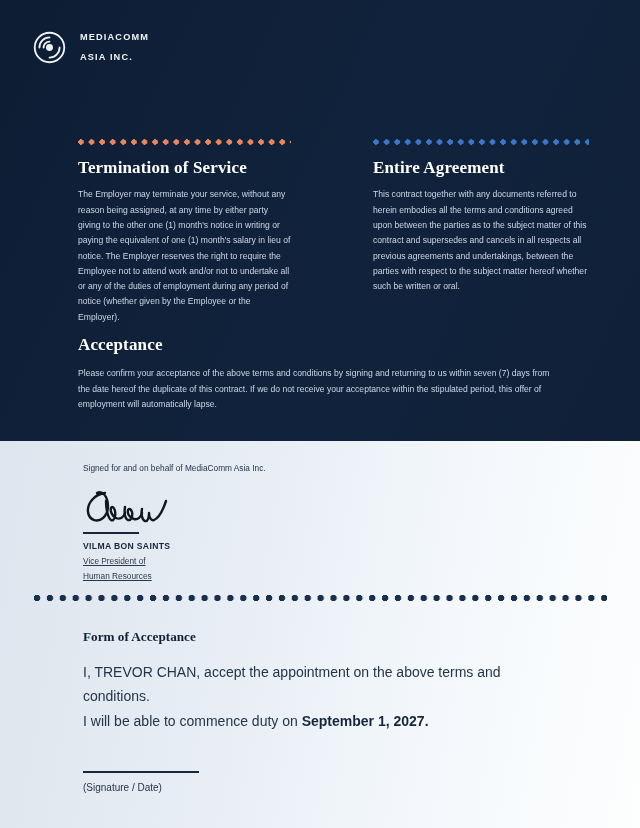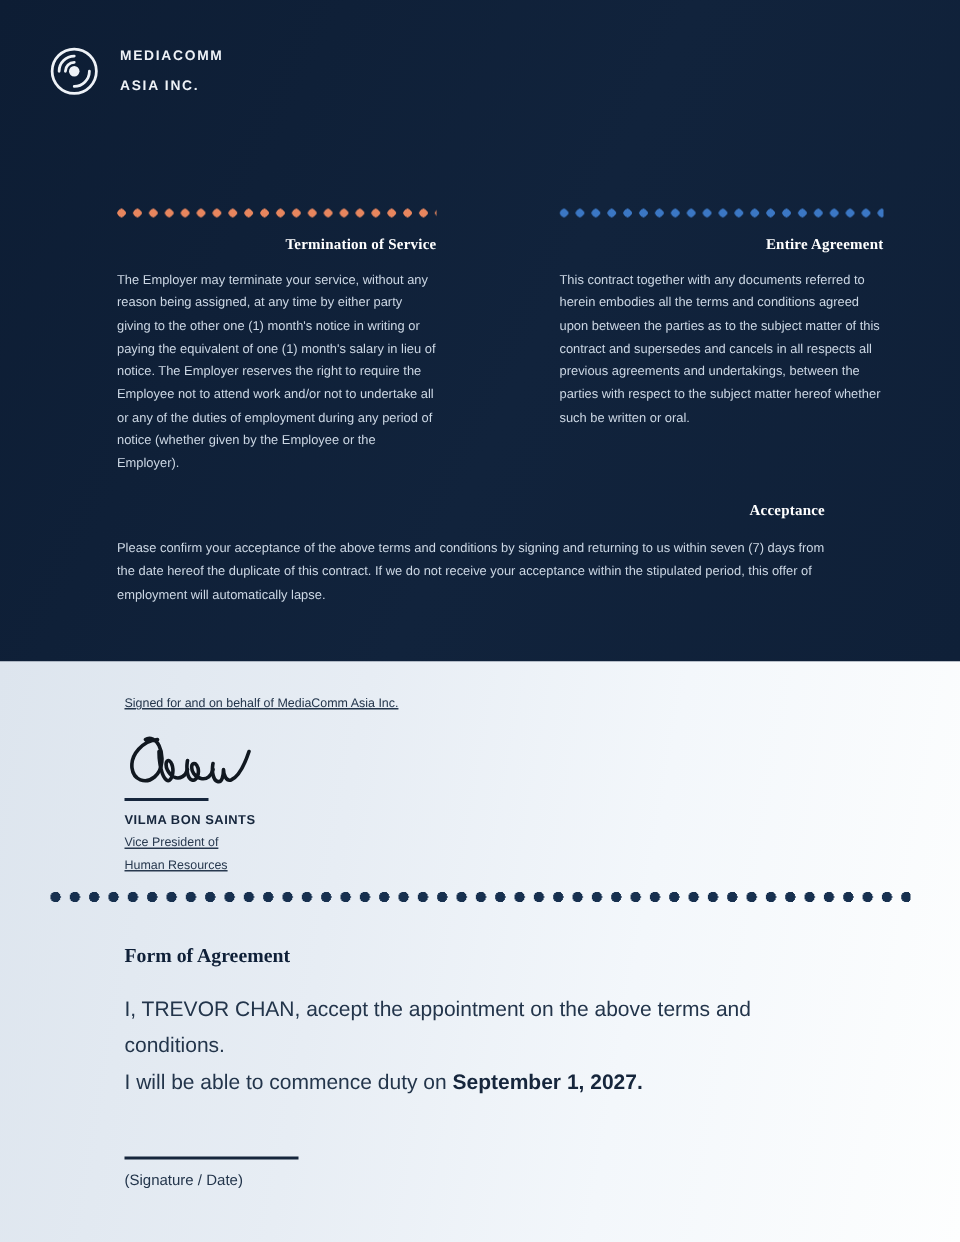--- a/index.html
+++ b/index.html
@@ -90,26 +90,25 @@
     width: 213px;
     margin-left: 78px;
   }
   .col-right {
     width: 216px;
     margin-left: 82px;
   }
   .clause-title {
     font-family: "Liberation Serif", serif;
     color: #ffffff;
-    font-size: 10px;
+    font-size: 17px;
     font-weight: bold;
     letter-spacing: 0.15px;
     margin: 13px 0 0 0;
     line-height: 1.2;
-    text-align: right;
   }
   .clause-body {
     color: #ccd7e4;
     font-size: 8.6px;
     line-height: 1.78;
     margin: 9px 0 0 0;
   }
 
   
   .acceptance {
@@ -135,21 +134,20 @@
     position: absolute;
     left: 83px;
     top: 462px;
     width: 330px;
   }
   .signoff-intro {
     color: #23354b;
     font-size: 8.3px;
     line-height: 1.5;
     margin: 0;
-    text-decoration: underline;
   }
   .signature-wrap {
     margin-top: 13px;
     height: 44px;
     width: 120px;
   }
   .signature-svg { display: block; }
   .sig-line {
     width: 56px;
     height: 1.6px;
@@ -272,21 +270,21 @@
     </div>
 
     <div class="signer-name">VILMA BON SAINTS</div>
     <div class="signer-title">Vice President of</div>
     <div class="signer-title">Human Resources</div>
   </div>
 
   <div class="mid-rule dot-rule navy"></div>
 
   <div class="form-block">
-    <h2 class="form-title">Form of Agreement</h2>
+    <h2 class="form-title">Form of Acceptance</h2>
     <p class="form-body">
       <span>I, TREVOR CHAN, accept the appointment on the above terms and conditions.</span><br>
       <span>I will be able to commence duty on </span><b>September 1, 2027.</b>
     </p>
     <div class="sig-date-line"></div>
     <div class="sig-date-label">(Signature / Date)</div>
   </div>
 
 </div>
 

